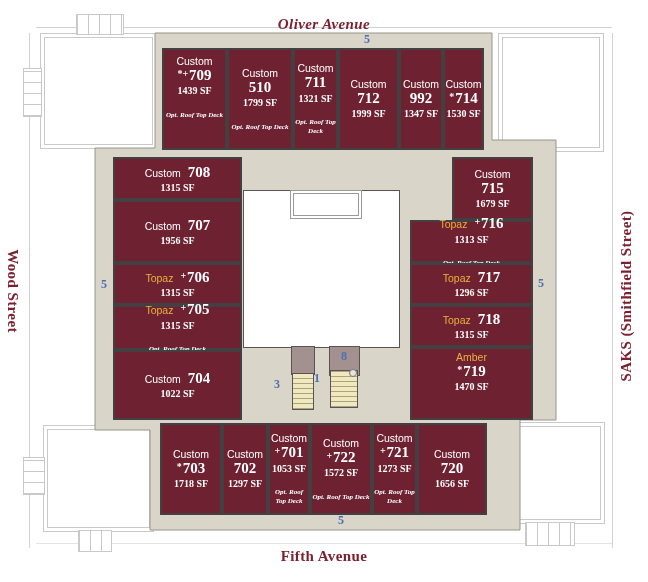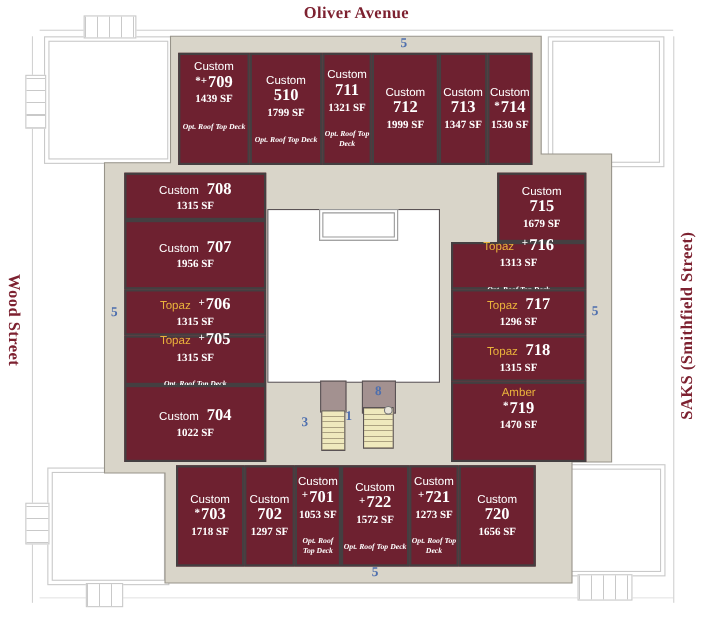--- a/index.html
+++ b/index.html
@@ -95,21 +95,21 @@
         <div class="sf">1321 SF</div>
         <div class="note">Opt. Roof Top Deck</div>
       </div>
       <div class="unit" style="left: 338px; top: 48px; width: 61px; height: 102px;">
         <span class="brand custom">Custom</span>
         <span class="numline">712</span>
         <div class="sf">1999 SF</div>
       </div>
       <div class="unit" style="left: 399px; top: 48px; width: 44px; height: 102px;">
         <span class="brand custom">Custom</span>
-        <span class="numline">713</span>
+        <span class="numline">992</span>
         <div class="sf">1347 SF</div>
       </div>
       <div class="unit" style="left: 443px; top: 48px; width: 41px; height: 102px;">
         <span class="brand custom">Custom</span>
         <span class="numline"><span class="pfx">*</span>714</span>
         <div class="sf">1530 SF</div>
       </div>
       <div class="unit" style="left: 113px; top: 157px; width: 129px; height: 43px;">
         <div class="inline-row">
           <span class="brand custom">Custom</span>
@@ -216,16 +216,17 @@
   <div id="markers">
       <span class="marker" style="left: 367px; top: 39px;">5</span>
       <span class="marker" style="left: 104px; top: 284px;">5</span>
       <span class="marker" style="left: 541px; top: 283px;">5</span>
       <span class="marker" style="left: 341px; top: 520px;">5</span>
       <span class="marker" style="left: 277px; top: 384px;">3</span>
       <span class="marker" style="left: 317px; top: 378px;">1</span>
       <span class="marker" style="left: 344px; top: 356px;">8</span>
     </div>
 
-  <div class="street-label h" style="top:4px;">Oliver Avenue</div>
+  <div class="street-label h" style="top:16px;font-style:italic;">Oliver Avenue</div>
+  <div class="street-label h" style="top:548px;">Fifth Avenue</div>
   <div class="street-label" style="left:12px;top:291px;transform:translate(-50%,-50%) rotate(90deg);">Wood Street</div>
   <div class="street-label" style="left:626px;top:296px;transform:translate(-50%,-50%) rotate(-90deg);">SAKS (Smithfield Street)</div>
 </div>
 
 </body></html>

